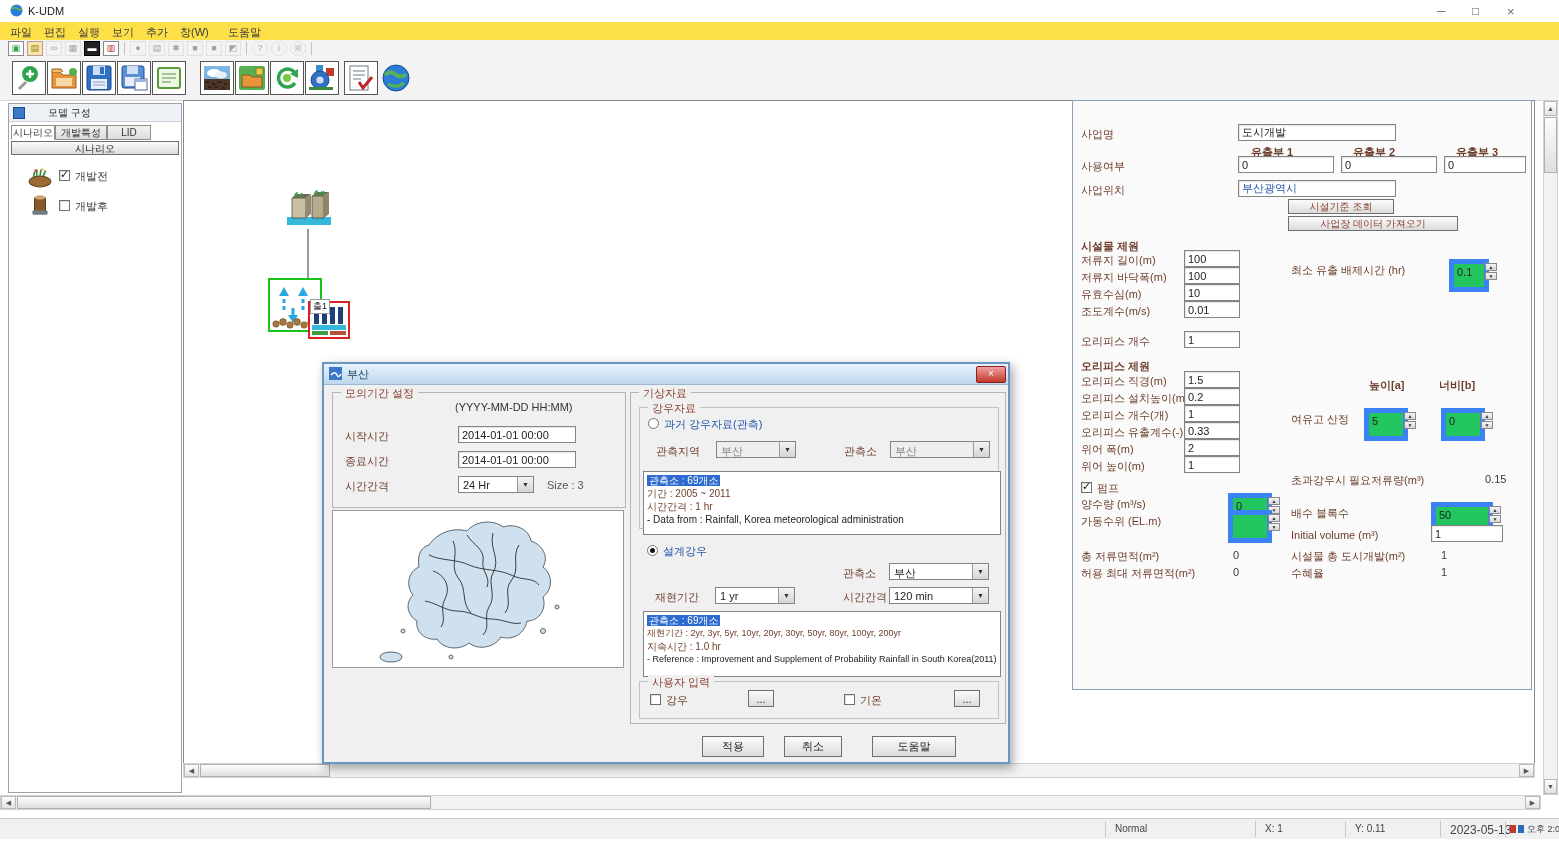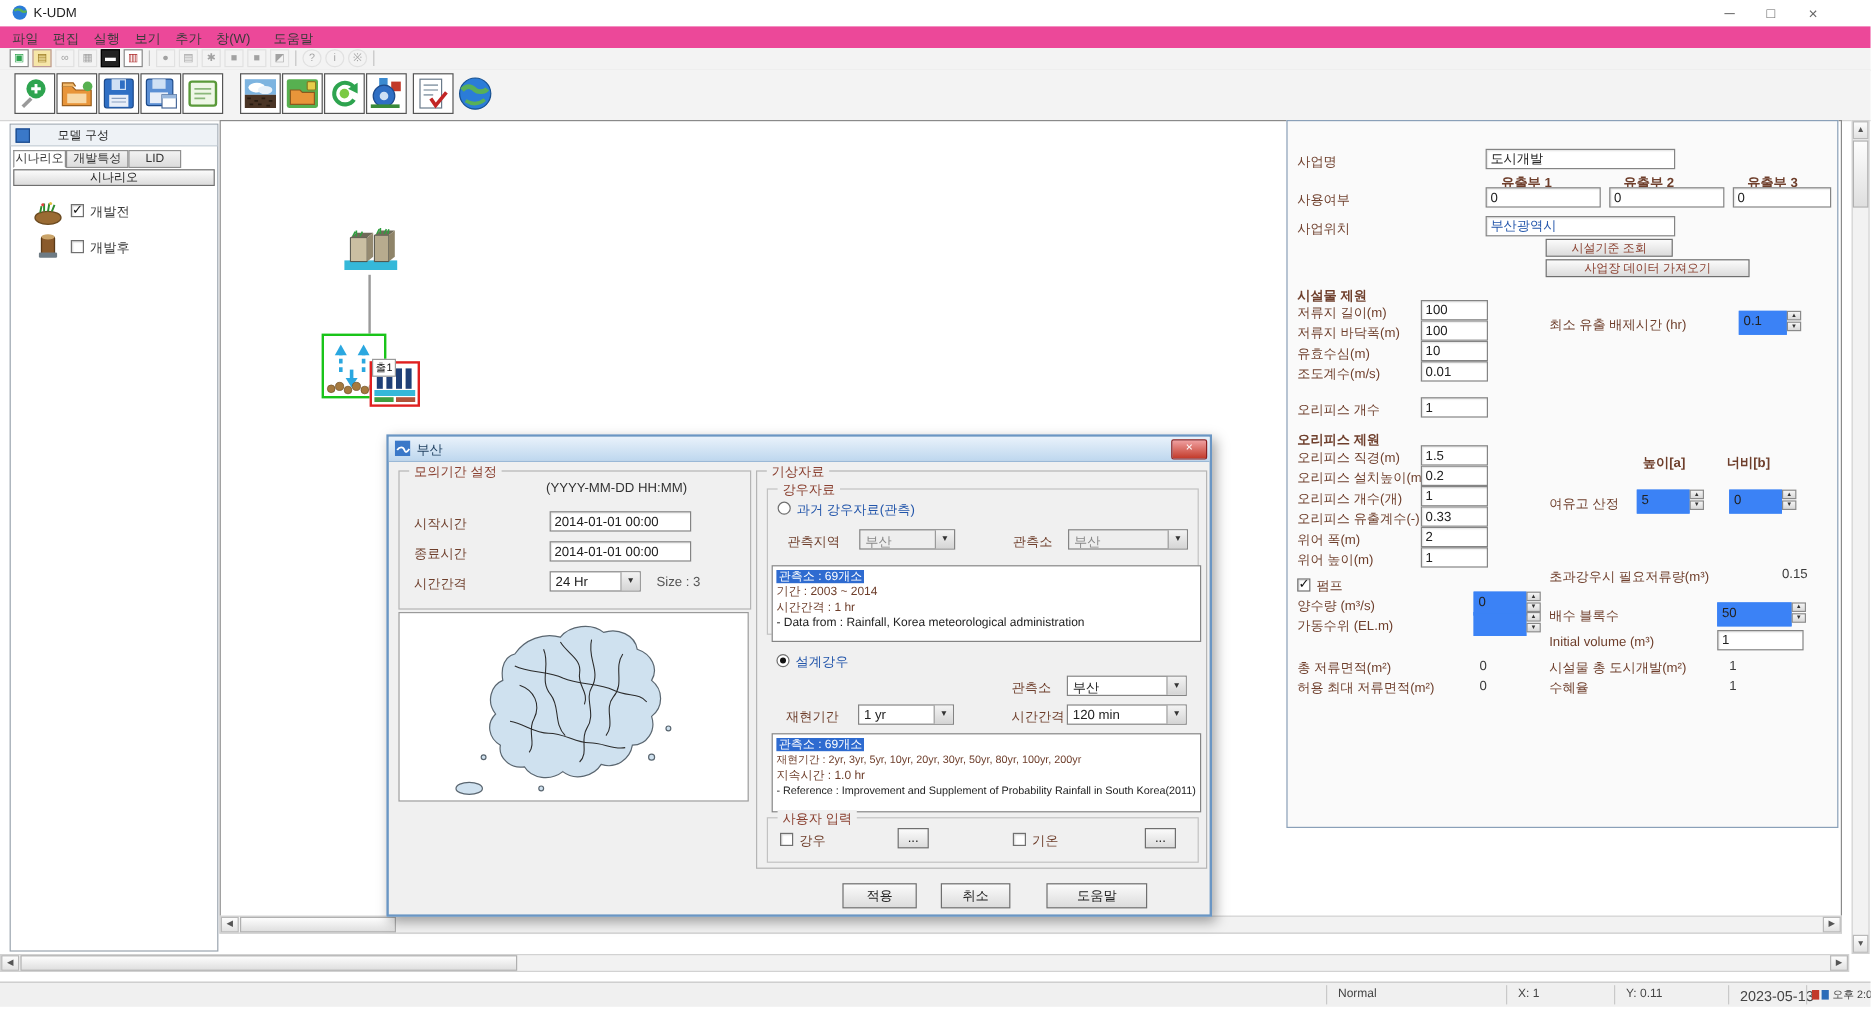--- a/index.html
+++ b/index.html
@@ -7,21 +7,21 @@
   #app{position:relative;width:1559px;height:853px;background:#ffffff;overflow:hidden;font-size:11px;color:#333;}
   .abs{position:absolute;}
   .lbl{position:absolute;font-size:11px;white-space:nowrap;color:#3b3b3b;}
   .ml{color:#6e3e2b;}
   .bold{font-weight:bold;}
   .inp{position:absolute;box-sizing:border-box;height:17px;border:1px solid #848484;background:#fff;font:11px "Liberation Sans",sans-serif;padding:0 3px;color:#222;box-shadow:inset 1px 1px 1px rgba(0,0,0,.10);}
   .btn{position:absolute;box-sizing:border-box;border:1px solid #6f6f6f;background:linear-gradient(#fbfbfb,#dcdcdc);font:11px "Liberation Sans",sans-serif;color:#222;text-align:center;cursor:pointer;padding:0;}
   .combo{position:absolute;box-sizing:border-box;height:17px;border:1px solid #848484;background:#fff;}
   .combo .v{position:absolute;left:4px;top:2px;font-size:11px;white-space:nowrap;color:#222;}
   .combo .d{position:absolute;right:0;top:0;bottom:0;width:15px;background:linear-gradient(#f3f3f3,#d5d5d5);border-left:1px solid #9a9a9a;font-size:7px;color:#333;text-align:center;line-height:15px;}
-  .spin{position:absolute;box-sizing:border-box;height:20px;border:1px solid #3b82f6;background:#3b82f6;}
+  .spin{position:absolute;box-sizing:border-box;height:33px;border:5px solid #3b82f6;background:#22c55e;}
   .spin .sv{position:absolute;left:3px;top:2px;font-size:11px;color:#222;}
   .spin .su,.spin .sd{position:absolute;right:-13px;width:12px;height:8px;box-sizing:border-box;border:1px solid #8a8a8a;background:linear-gradient(#f5f5f5,#d8d8d8);font-size:5px;text-align:center;line-height:7px;color:#333;}
   .spin .su{top:-1px;} .spin .sd{top:8px;}
   .group{position:absolute;border:1px solid #b5b5b5;}
   .group .gt{position:absolute;top:-7px;left:8px;background:#f0f0f0;padding:0 4px;font-size:11px;color:#8a4030;white-space:nowrap;}
   .chk{position:absolute;width:11px;height:11px;box-sizing:border-box;border:1px solid #707070;background:#fff;box-shadow:inset 1px 1px 1px rgba(0,0,0,.15);}
   .chk.on::after{content:"✓";position:absolute;left:0;top:-3px;font-size:11px;color:#111;}
   .radio{position:absolute;width:11px;height:11px;box-sizing:border-box;border:1px solid #707070;border-radius:50%;background:#fff;}
   .radio.on::after{content:"";position:absolute;left:2px;top:2px;width:5px;height:5px;border-radius:50%;background:#111;}
   .listbox{position:absolute;border:1px solid #848484;background:#fff;overflow:hidden;padding:2px 3px;}
@@ -52,21 +52,21 @@
           <circle cx="6.5" cy="6.5" r="6" fill="#2b7cd8"></circle>
           <path d="M2 5c2-2 5-1 6 0s3 1 4 0" stroke="#58b058" stroke-width="2" fill="none"></path>
         </svg>
     </span>
     <span class="lbl" style="left:28px;top:5px;color:#222;">K-UDM</span>
     <span class="lbl" style="left:1437px;top:4px;color:#666;font-size:12px;">─</span>
     <span class="lbl" style="left:1472px;top:4px;color:#666;font-size:12px;">□</span>
     <span class="lbl" style="left:1507px;top:4px;color:#666;font-size:13px;">×</span>
   </div>
 
-  <div class="abs" style="left:0;top:22px;width:1559px;height:18px;background:#ec4899;">
+  <div class="abs" style="left:0;top:22px;width:1559px;height:18px;background:#fde047;">
     <span class="lbl" style="left:10px;top:3px;">파일</span>
     <span class="lbl" style="left:44px;top:3px;">편집</span>
     <span class="lbl" style="left:78px;top:3px;">실행</span>
     <span class="lbl" style="left:112px;top:3px;">보기</span>
     <span class="lbl" style="left:146px;top:3px;">추가</span>
     <span class="lbl" style="left:180px;top:3px;">창(W)</span>
     <span class="lbl" style="left:228px;top:3px;">도움말</span>
   </div>
 
   <div class="abs" style="left:0;top:40px;width:1559px;height:18px;background:#f3f3f3;border-bottom:1px solid #e0e0e0;">
@@ -437,21 +437,21 @@
         </div>
         <span class="lbl ml" style="left:204px;top:36px;">관측소</span>
         <div class="combo" style="left:250px;top:33px;width:100px;background:#eee;">
           <span class="v" style="color:#888;">부산</span>
             <span class="d">▼</span>
         </div>
       </div>
 
       <div class="listbox" style="left:12px;top:78px;width:350px;height:58px;">
         <div class="ln"><span class="sel">관측소 : 69개소</span></div>
-        <div class="ln">기간 : 2003 ~ 2014</div>
+        <div class="ln">기간 : 2005 ~ 2011</div>
         <div class="ln">시간간격 : 1 hr</div>
         <div class="ln dark">- Data from : Rainfall, Korea meteorological administration</div>
       </div>
 
       <span class="radio on" style="left:16px;top:152px;"></span>
       <span class="lbl" style="left:32px;top:151px;color:#2255aa;">설계강우</span>
 
       <span class="lbl ml" style="left:212px;top:173px;">관측소</span>
       <div class="combo" style="left:258px;top:170px;width:100px;">
         <span class="v">부산</span>

